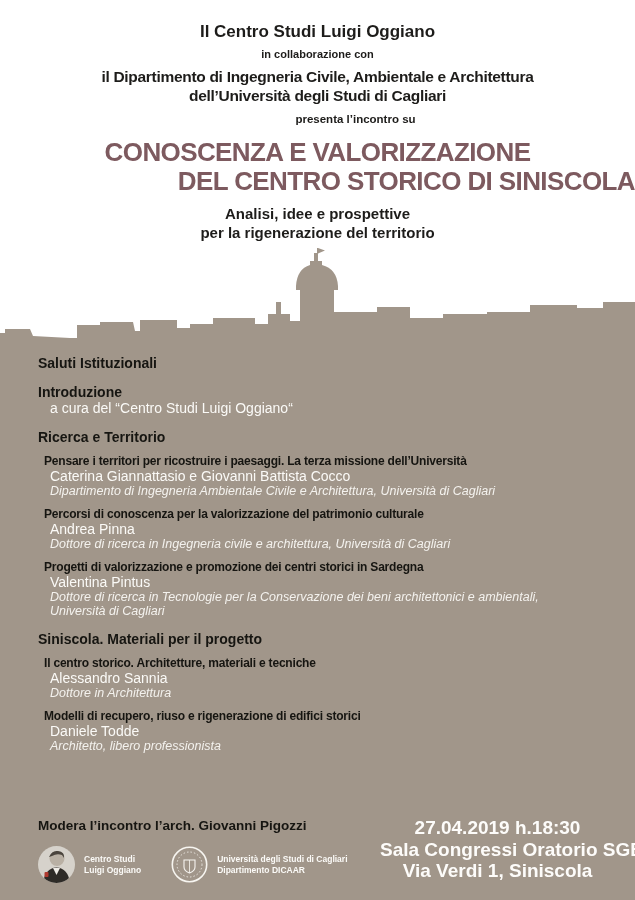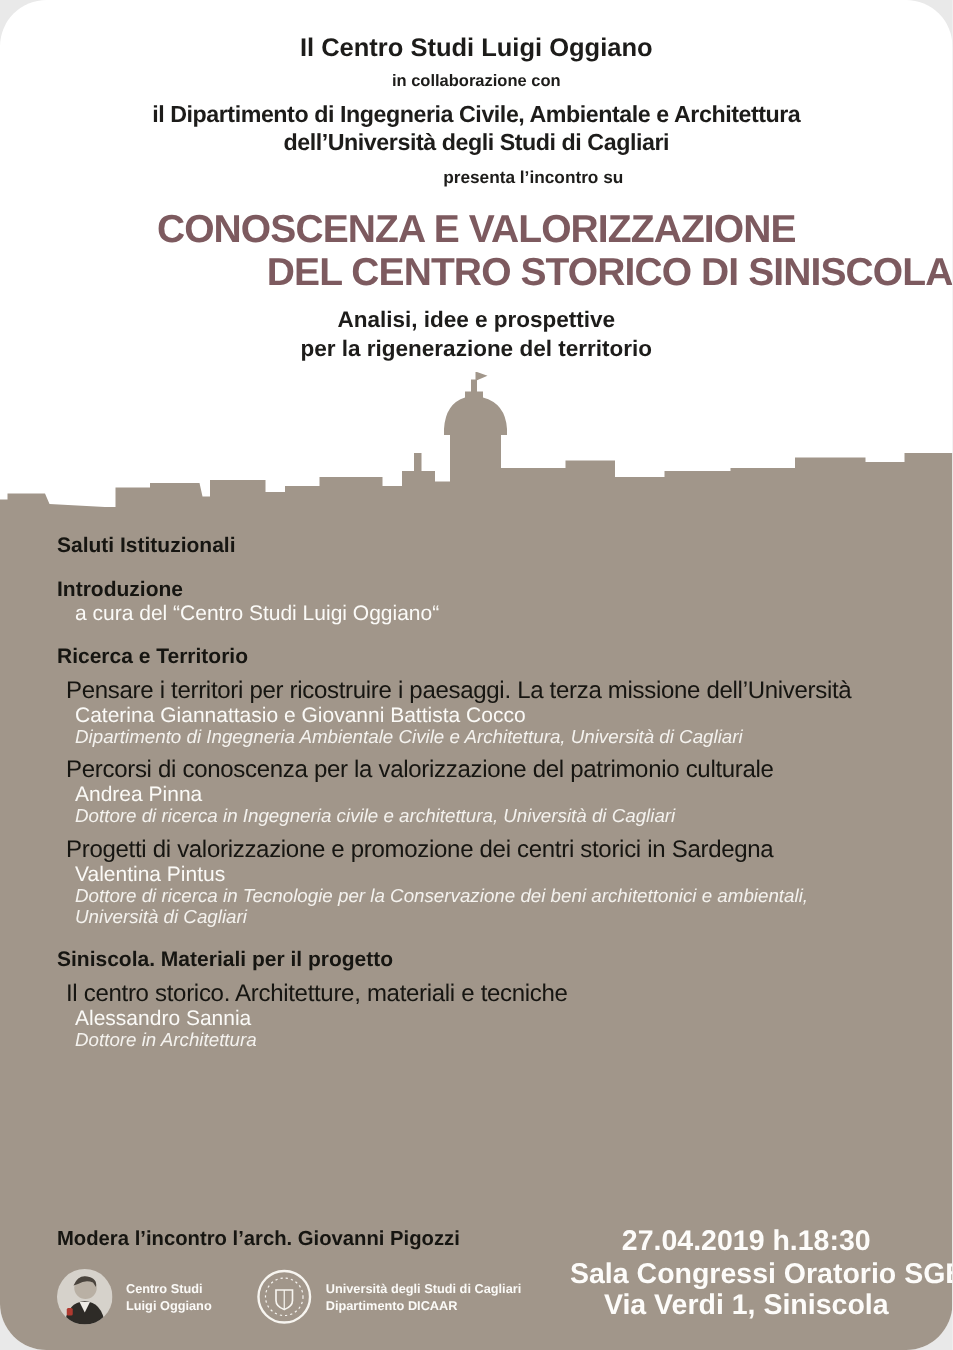--- a/index.html
+++ b/index.html
@@ -1,20 +1,19 @@
 <!DOCTYPE html>
 <html lang="it"><head>
 <meta charset="utf-8">
 <style>
   html,body{margin:0;padding:0;background:#e9e9e9;}
   .poster{
     position:relative;width:635px;height:900px;margin:0 auto;
     background:#ffffff;overflow:hidden;
     font-family:"Liberation Sans","DejaVu Sans",sans-serif;
-    border-radius:31px;
     -webkit-font-smoothing:antialiased;
   }
   
   .skyline{position:absolute;left:0;top:0;width:635px;height:900px;display:block;}
   
   .hdr{position:absolute;left:0;top:0;width:635px;text-align:center;color:#1d1c1a;}
   .hdr div{white-space:nowrap;}
   .hdr-org{position:absolute;top:22px;width:100%;font-size:17px;font-weight:bold;}
   .hdr-collab{position:absolute;top:48px;width:100%;font-size:11px;font-weight:bold;}
   .hdr-dept1{position:absolute;top:68px;width:100%;font-size:15.5px;font-weight:bold;letter-spacing:-0.3px;}
@@ -28,21 +27,21 @@
   .prog-heading{
     position:absolute;left:32px;top:290px;font-size:21px;font-weight:bold;
     color:#161512;letter-spacing:0.5px;white-space:nowrap;
   }
   
   .prog-list{position:absolute;left:38px;top:355px;width:585px;}
   .p-sec{font-size:14px;font-weight:bold;color:#161511;margin-top:13px;line-height:16px;white-space:nowrap;}
   .p-sec:first-child{margin-top:0;}
   .p-note{font-size:14px;color:#fbfaf7;padding-left:12px;line-height:16px;white-space:nowrap;}
   .p-talk{margin-top:9px;}
-  .p-title{font-size:16px;font-weight:normal;color:#161511;letter-spacing:-0.2px;padding-left:6px;line-height:14px;white-space:nowrap;}
+  .p-title{font-size:12px;font-weight:bold;color:#161511;letter-spacing:-0.2px;padding-left:6px;line-height:14px;white-space:nowrap;}
   .p-speaker{font-size:14px;color:#fbfaf7;padding-left:12px;line-height:16px;white-space:nowrap;}
   .p-affil{font-size:12.5px;font-style:italic;color:#f4f2ee;padding-left:12px;line-height:14px;white-space:pre-line;}
   .moderator{
     position:absolute;left:38px;top:818px;font-size:13.5px;font-weight:bold;
     color:#161511;white-space:nowrap;
   }
   
   .event{
     position:absolute;left:380px;top:817px;width:235px;text-align:center;
     color:#fdfcfa;font-size:19px;font-weight:bold;line-height:21.5px;
@@ -105,20 +104,25 @@
         <div class="p-speaker">Valentina Pintus</div>
         <div class="p-affil">Dottore di ricerca in Tecnologie per la Conservazione dei beni architettonici e ambientali,
 Università di Cagliari</div>
       </div>
       <div class="p-sec">Siniscola. Materiali per il progetto</div>
       <div class="p-talk">
         <div class="p-title">Il centro storico. Architetture, materiali e tecniche</div>
         <div class="p-speaker">Alessandro Sannia</div>
         <div class="p-affil">Dottore in Architettura</div>
       </div>
+      <div class="p-talk">
+        <div class="p-title">Modelli di recupero, riuso e rigenerazione di edifici storici</div>
+        <div class="p-speaker">Daniele Todde</div>
+        <div class="p-affil">Architetto, libero professionista</div>
+      </div>
     </div>
 
   <div class="moderator">Modera l’incontro l’arch. Giovanni Pigozzi</div>
 
   <div class="event">
     <div>27.04.2019 h.18:30</div>
     <div>Sala Congressi Oratorio SGB</div>
     <div>Via Verdi 1, Siniscola</div>
   </div>
 

